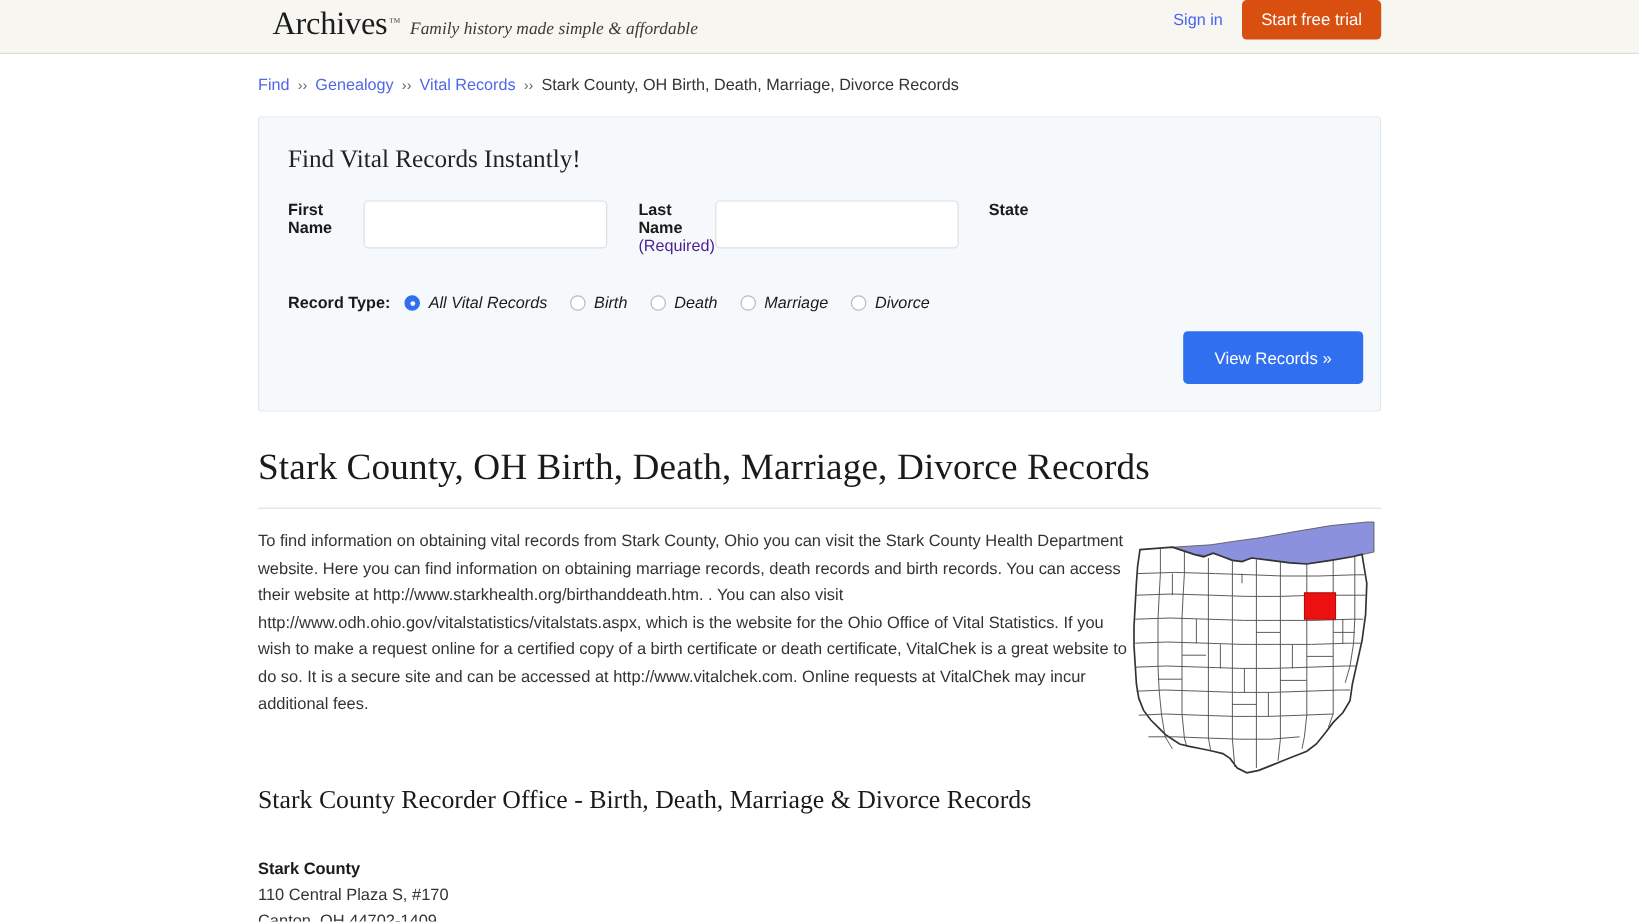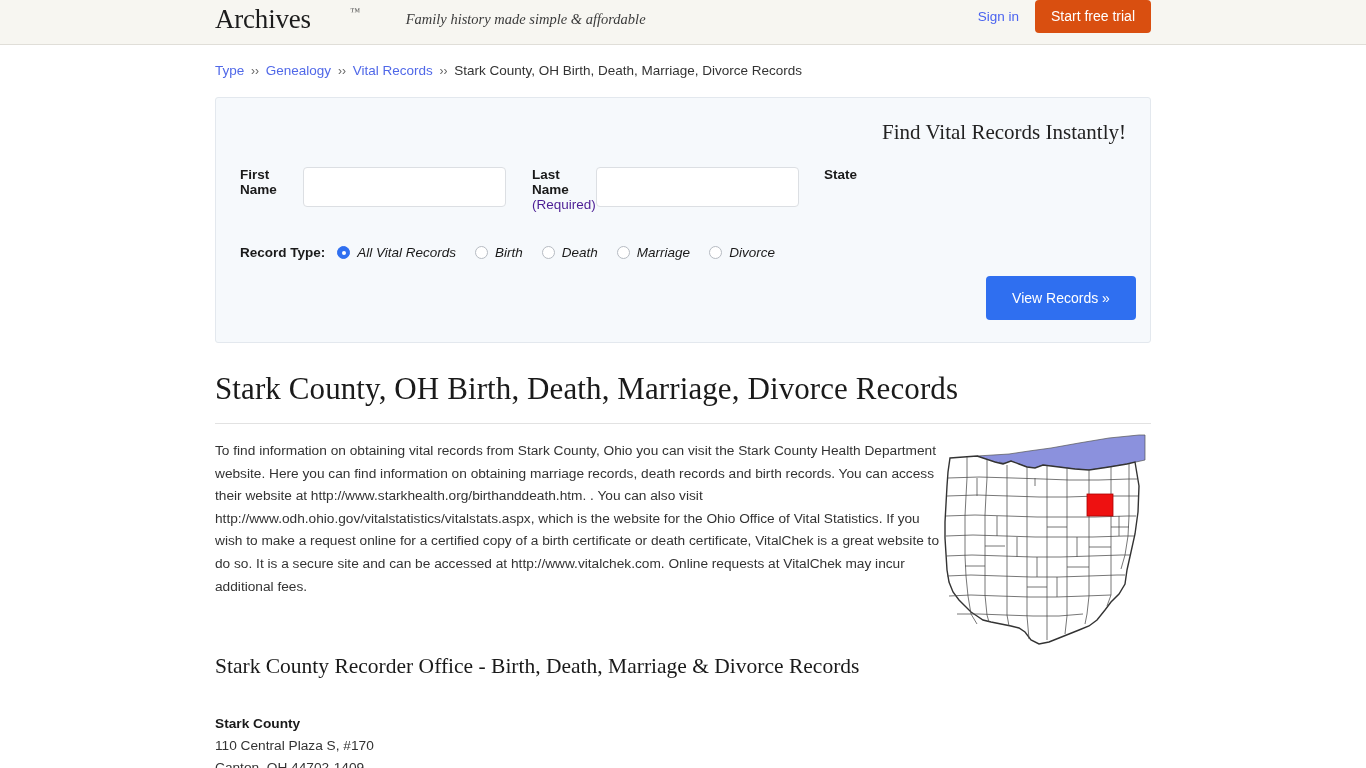--- a/index.html
+++ b/index.html
@@ -19,24 +19,23 @@
     position: relative;
   }
   .header-inner {
     width: 936px;
     margin: 0 auto;
     height: 45px;
     position: relative;
   }
   .brand {
     position: absolute;
-    left: 0; top: 6px;
-    display: flex;
-    align-items: center;
-    gap: 38px;
+    left: 12px; top: 6px;
+    display: flex;
+    align-items: flex-end;
   }
   .brand-name {
     font-family: "Liberation Serif", serif;
     font-size: 27px;
     color: #1c1c1c;
     letter-spacing: -0.2px;
     line-height: 1;
   }
   .brand-tm {
     font-family: "Liberation Serif", serif;
@@ -114,21 +113,20 @@
     padding: 22px 24px 26px 24px;
     position: relative;
     height: 246px;
   }
   .panel-title {
     font-family: "Liberation Serif", serif;
     font-size: 21px;
     color: #222;
     margin: 0 0 22px 0;
     font-weight: normal;
-    text-align: right;
   }
   .field-row {
     display: flex;
     gap: 26px;
   }
   .field {
     display: flex;
   }
   .field.w-first { width: 266px; }
   .field.w-last  { width: 266px; }
@@ -306,21 +304,21 @@
     <div class="header-right">
       <a class="signin-link">Sign in</a>
       <button class="trial-button">Start free trial</button>
     </div>
   </div>
 </div>
 
 <div class="page">
 
   <div class="breadcrumb">
-    <a>Type</a>
+    <a>Find</a>
     <span class="crumb-sep">››</span>
     <a>Genealogy</a>
     <span class="crumb-sep">››</span>
     <a>Vital Records</a>
     <span class="crumb-sep">››</span>
     <span class="crumb-current">Stark County, OH Birth, Death, Marriage, Divorce Records</span>
   </div>
 
   <div class="search-panel">
     <h2 class="panel-title">Find Vital Records Instantly!</h2>

